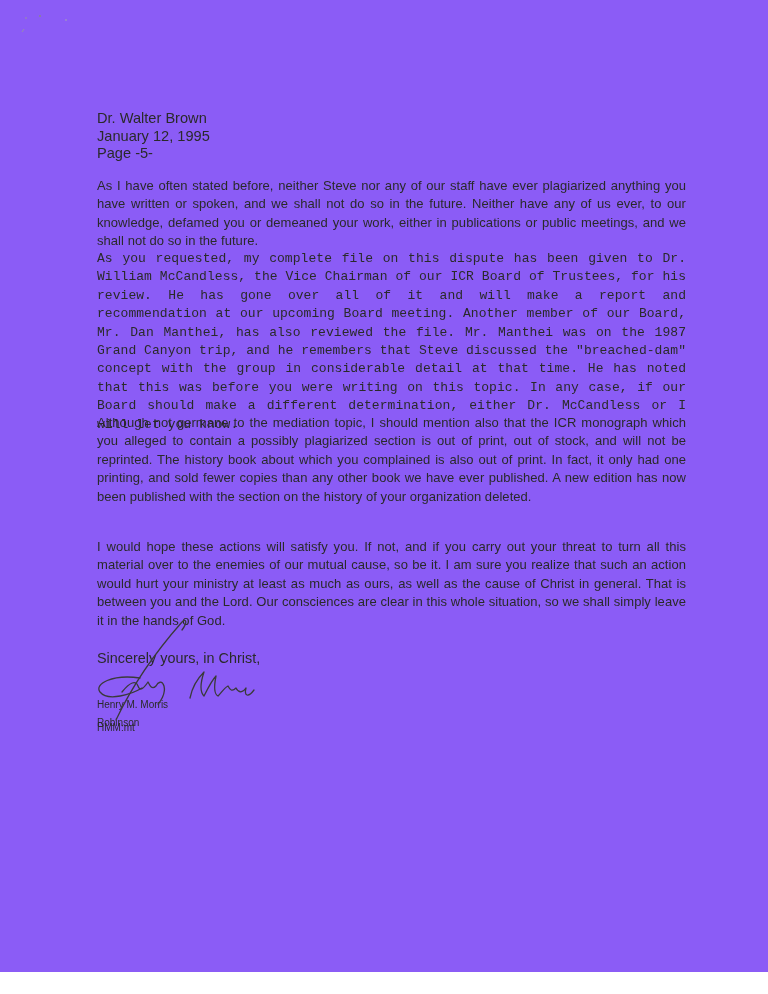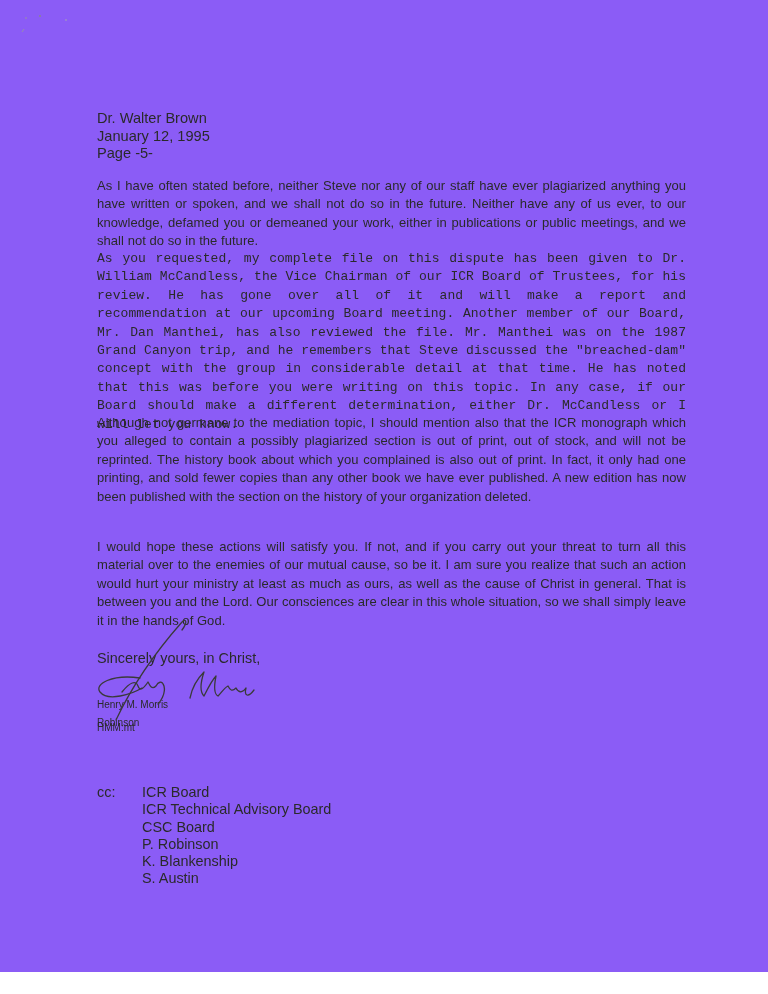--- a/index.html
+++ b/index.html
@@ -68,25 +68,14 @@
       <path d="M58 62 C 30 58, 12 68, 18 76 C 26 86, 50 78, 60 72"></path>
 
       <path d="M40 76 C 48 66, 54 64, 56 70 C 58 76, 62 72, 66 66 C 68 70, 70 74, 74 70 C 76 66, 80 64, 82 70 C 84 78, 78 86, 76 88"></path>
 
       <path d="M108 82 C 110 72, 116 62, 122 56 C 118 68, 118 76, 122 80 C 126 72, 130 64, 134 60 C 132 70, 132 78, 136 80 C 140 76, 142 72, 146 70 C 148 74, 150 76, 154 72 C 156 76, 160 78, 164 72 C 162 80, 166 82, 172 74"></path>
     </g>
   </svg>
 
   <div class="typist">HMM:mt</div>
 
-  <div class="cc">
-    <div class="cc-label">cc:</div>
-    <div class="cc-list">
-      <div>ICR Board</div>
-      <div>ICR Technical Advisory Board</div>
-      <div>CSC Board</div>
-      <div>P. Robinson</div>
-      <div>K. Blankenship</div>
-      <div>S. Austin</div>
-    </div>
-  </div>
 
 </div>
 
 </body></html>

